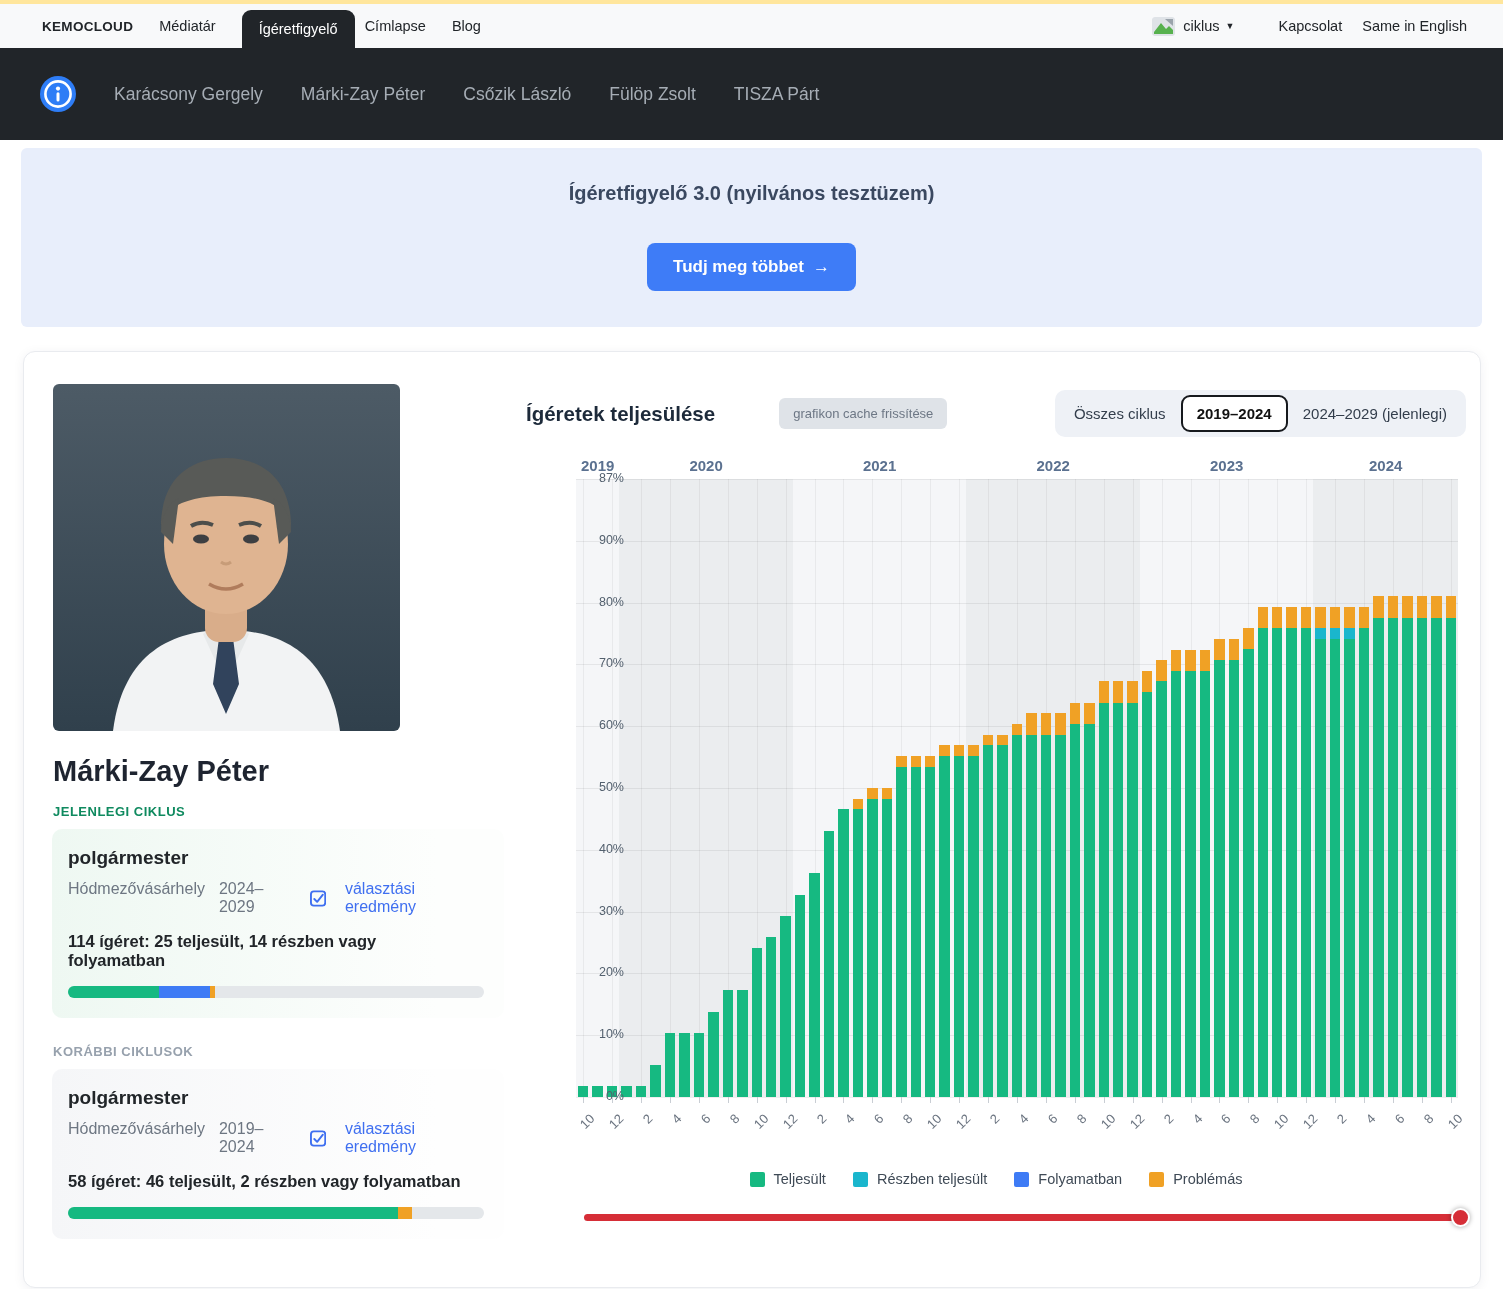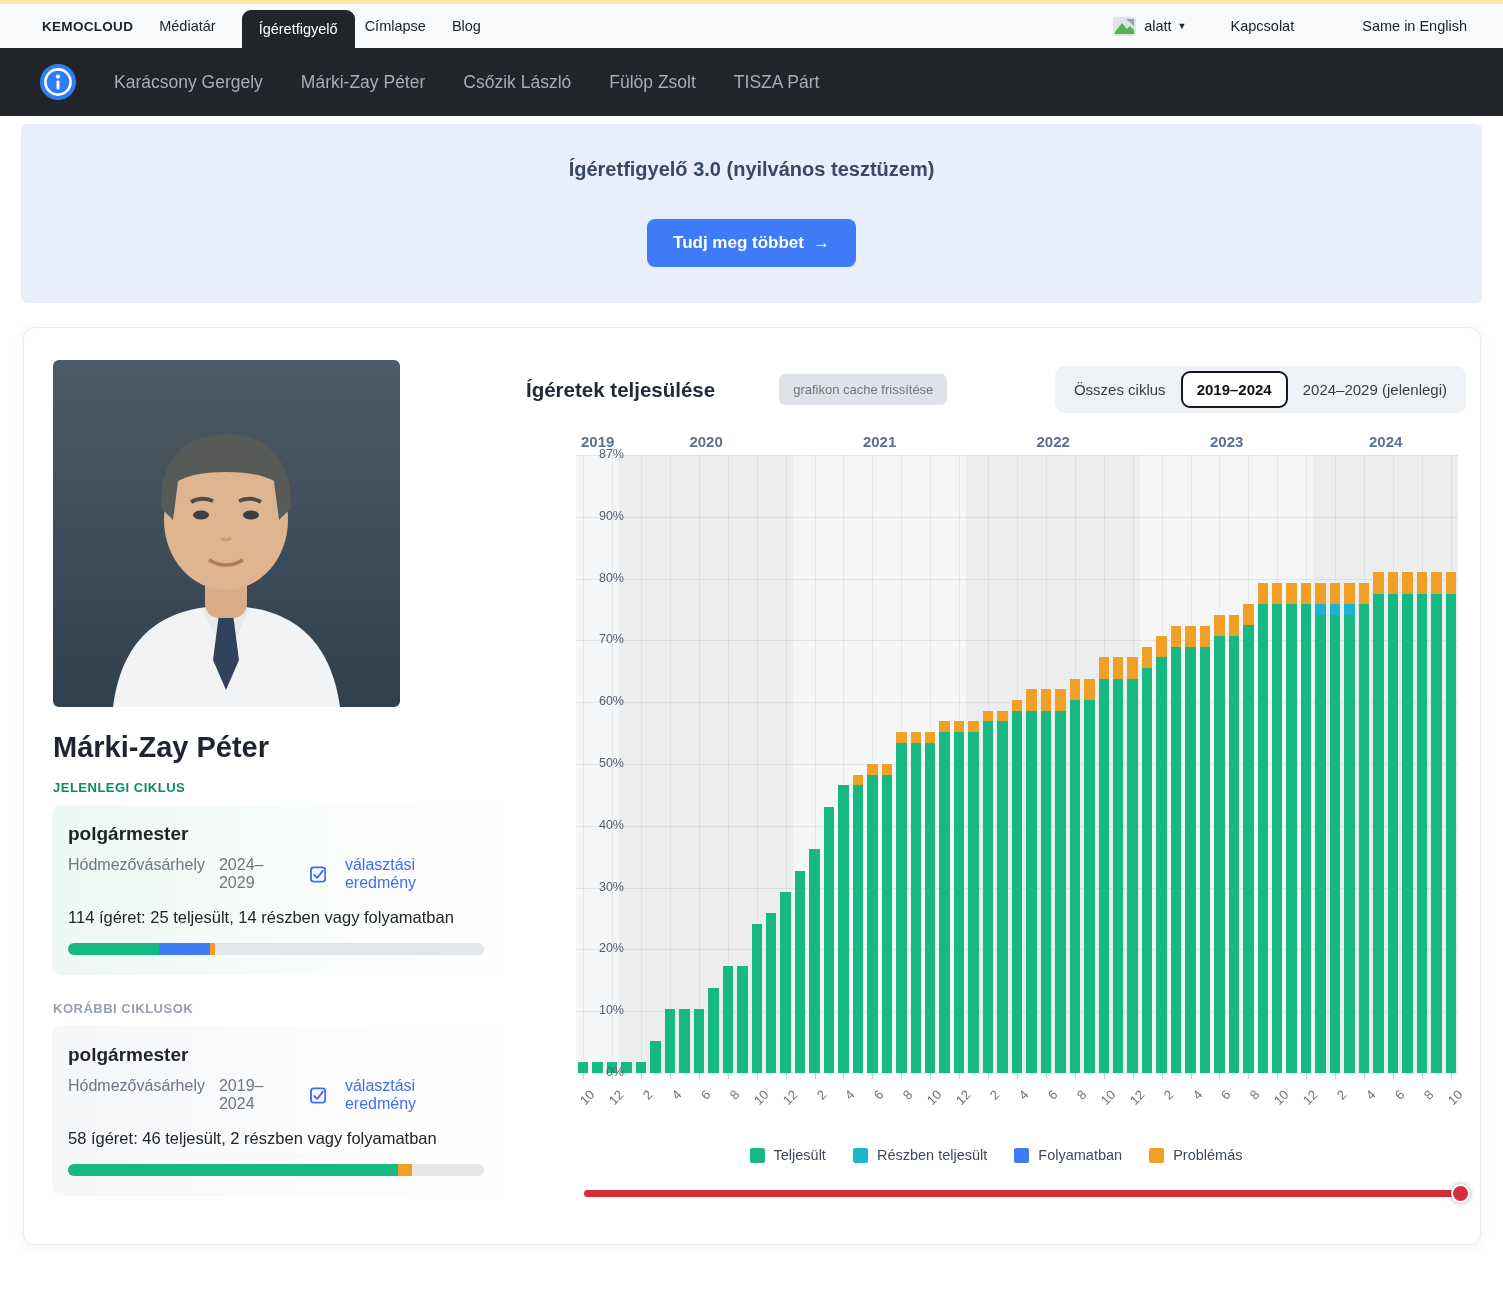--- a/index.html
+++ b/index.html
@@ -21,24 +21,24 @@
   .top-tab-active {
     align-self: flex-end; height: 38px; background: #212529; color: #fff;
     border-radius: 9px 9px 0 0; padding: 0 17px; display: flex; align-items: center;
     margin-right: 10px; cursor: pointer;
   }
   .topnav-right { margin-left: auto; display: flex; align-items: center; gap: 0; }
   .avatar-thumb { width: 23px; height: 19px; border-radius: 3px; overflow: hidden; margin-right: 8px; cursor: pointer; }
   .profil { display:flex; align-items:center; gap:6px; cursor:pointer; margin-right: 44px; }
   .caret { font-size: 9px; color:#212529; }
   .topnav-right .topnav-link:last-child { margin-right: 0; }
-  .topnav-right .spaced { margin-right: 68px; }
+  .topnav-right .spaced { margin-right: 20px; }
   
   .subnav {
-    height: 68px; background: #212529; display: flex; align-items: center;
+    height: 92px; background: #212529; display: flex; align-items: center;
     padding: 8px 40px; gap: 38px;
   }
   .subnav-logo { width: 36px; height: 36px; flex: 0 0 auto; cursor: pointer; }
   .subnav-link { color: #a6adb5; font-size: 17.5px; cursor: pointer; text-decoration: none; }
   
   .alert {
     margin: 8px 21px 24px 21px; background: #e8eefb; border-radius: 6px;
     padding: 34px 70px 36px 70px; text-align: center; color: #3d4c66;
   }
   .alert-title { font-size: 20px; font-weight: 700; color: #3a4860; margin-bottom: 8px; }
@@ -59,21 +59,21 @@
   .person-name { font-size: 29px; font-weight: 700; color: #1e2430; margin: 24px 0 16px 1px; }
   .section-label { font-size: 13px; font-weight: 700; letter-spacing: .5px; margin: 6px 0 10px 1px; }
   .section-label.green { color: #0f8a5f; }
   .section-label.gray { color: #97a1ad; margin-top: 26px; }
   .cycle-card { border-radius: 10px; padding: 18px 20px 20px 16px; margin-bottom: 10px; }
   .cycle-card.current { background: linear-gradient(90deg, #eef8f2 0%, #fdfefd 85%); }
   .cycle-card.previous { background: linear-gradient(90deg, #f5f6f8 0%, #fefefe 85%); }
   .cycle-position { font-size: 19px; font-weight: 700; color: #212529; margin-bottom: 11px; }
   .cycle-meta { display: flex; gap: 14px; font-size: 16px; color: #6d7682; }
   .cycle-link { color: #3f6ff0; display: inline-flex; align-items: center; gap: 19px; cursor: pointer; text-decoration: none; }
-  .cycle-summary { font-size: 16.5px; font-weight: 400; color: #212529; margin: 16px 12px 16px 0; }
+  .cycle-summary { font-size: 16.5px; font-weight: 700; color: #212529; margin: 16px 12px 16px 0; }
   .progress { height: 12px; border-radius: 6px; background: #e4e7ea; overflow: hidden; display: flex; }
   .progress > div { height: 100%; }
   
   .right-col { flex: 1 1 auto; position: relative; }
   .chart-header { display: flex; align-items: center; margin: 6px 0 2px 0; }
   .chart-title { font-size: 20.5px; font-weight: 700; color: #1d2a3a; }
   .cache-btn {
     margin-left: 64px; background: #dfe3e8; color: #6d7785; font-size: 13px;
     border: none; border-radius: 6px; padding: 8px 14px; cursor: pointer;
     font-family: inherit;
@@ -122,21 +122,21 @@
   <a class="topnav-link">Blog</a>
   <div class="topnav-right">
     <span class="avatar-thumb">
       <svg width="23" height="19" viewBox="0 0 23 19">
         <rect width="23" height="19" rx="2" fill="#dfe3e7"></rect>
         <path d="M2 15 L9 6 L14 12 L17 9 L21 13 L21 17 L2 17 Z" fill="#57b14e"></path>
         <path d="M13 2 L21 2 L21 9 Z" fill="#9aa3ab"></path>
       </svg>
     </span>
     <span class="profil">
-      <span>alatt</span>
+      <span>ciklus</span>
       <span class="caret">▼</span>
     </span>
     <a class="topnav-link spaced">Kapcsolat</a>
     <a class="topnav-link">Same in English</a>
   </div>
 </div>
 
 <div class="subnav">
   <span class="subnav-logo">
     <svg width="36" height="36" viewBox="0 0 36 36">

